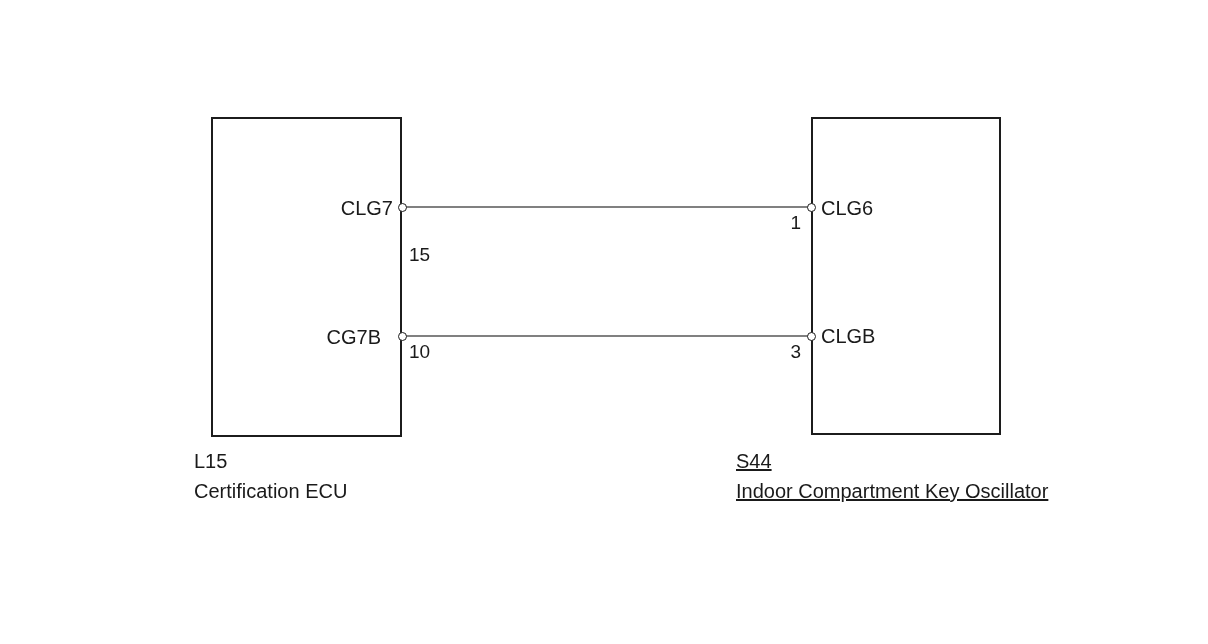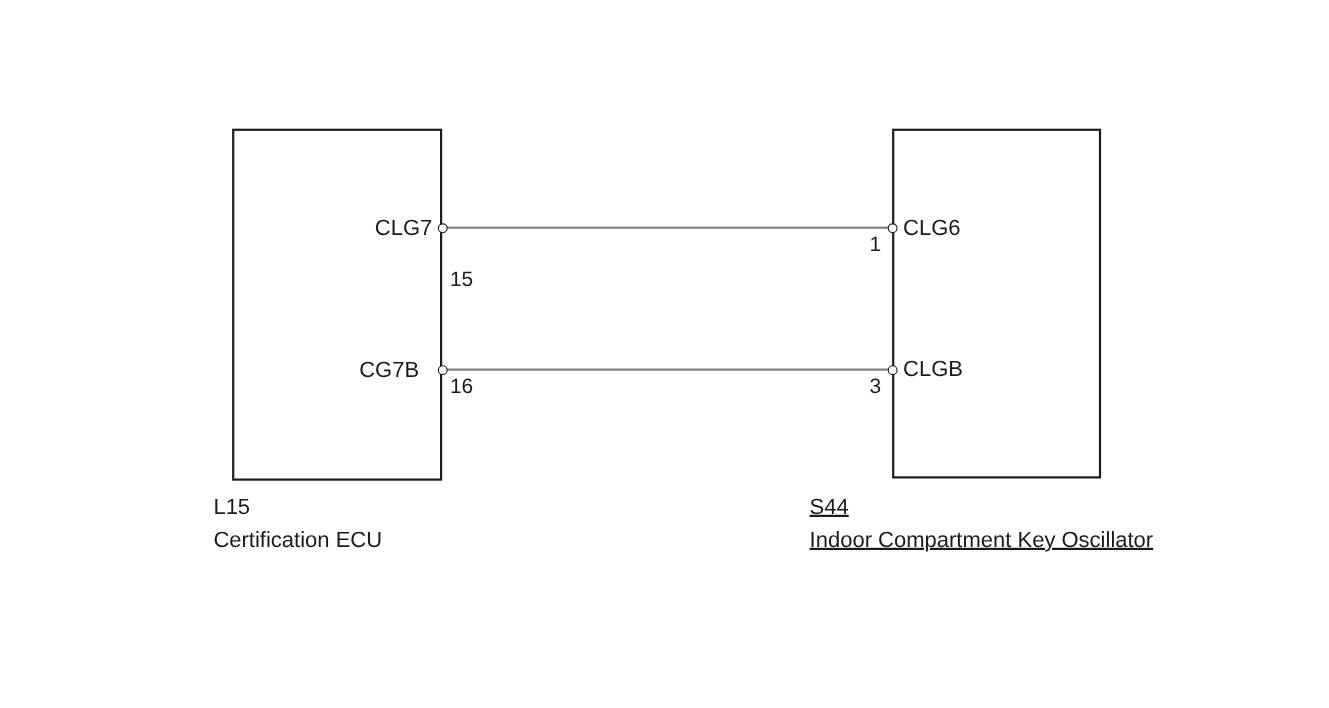--- a/index.html
+++ b/index.html
@@ -131,21 +131,21 @@
   <div class="terminal" id="terminal-l-cg7b"></div>
   <div class="terminal" id="terminal-r-clg6"></div>
   <div class="terminal" id="terminal-r-clgb"></div>
 
   <span class="signal-label left-side" id="label-clg7">CLG7</span>
   <span class="signal-label left-side" id="label-cg7b">CG7B</span>
   <span class="signal-label right-side" id="label-clg6">CLG6</span>
   <span class="signal-label right-side" id="label-clgb">CLGB</span>
 
   <span class="pin-number pin-left" id="pin-15">15</span>
-  <span class="pin-number pin-left" id="pin-16">16</span>
+  <span class="pin-number pin-left" id="pin-16">10</span>
   <span class="pin-number pin-right" id="pin-1">1</span>
   <span class="pin-number pin-right" id="pin-3">3</span>
 
   <div class="caption" id="caption-left">
     <span class="caption-line">L15</span>
     <span class="caption-line">Certification ECU</span>
   </div>
 
   <div class="caption" id="caption-right">
     <span class="caption-line">S44</span>

